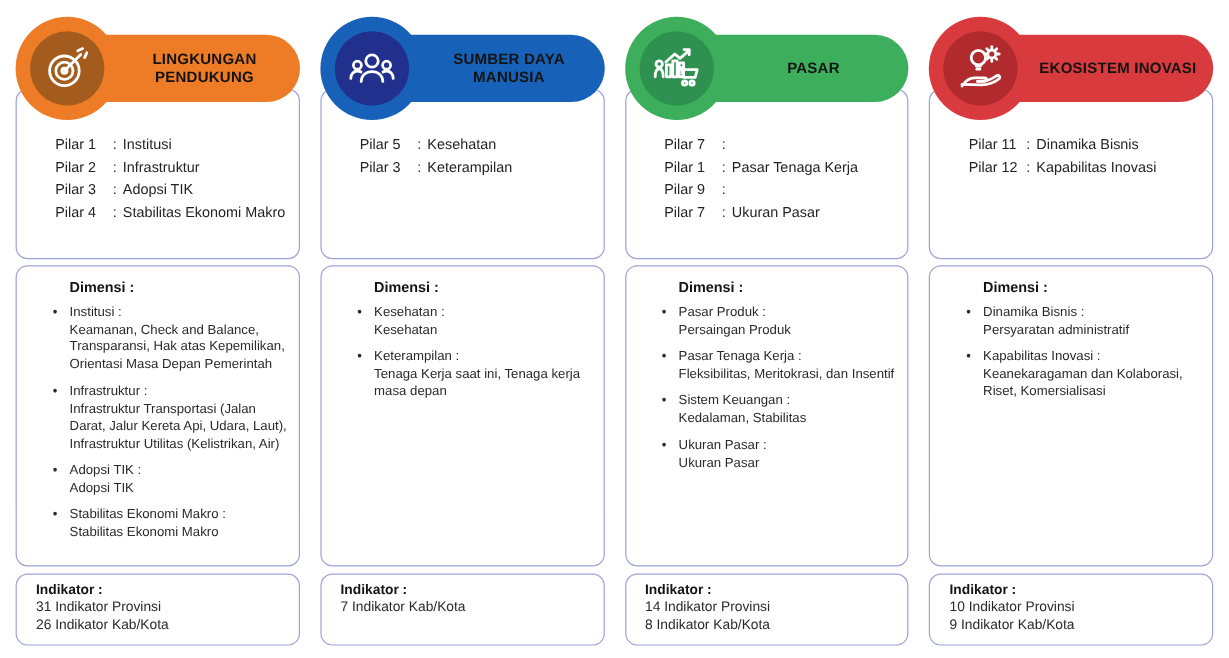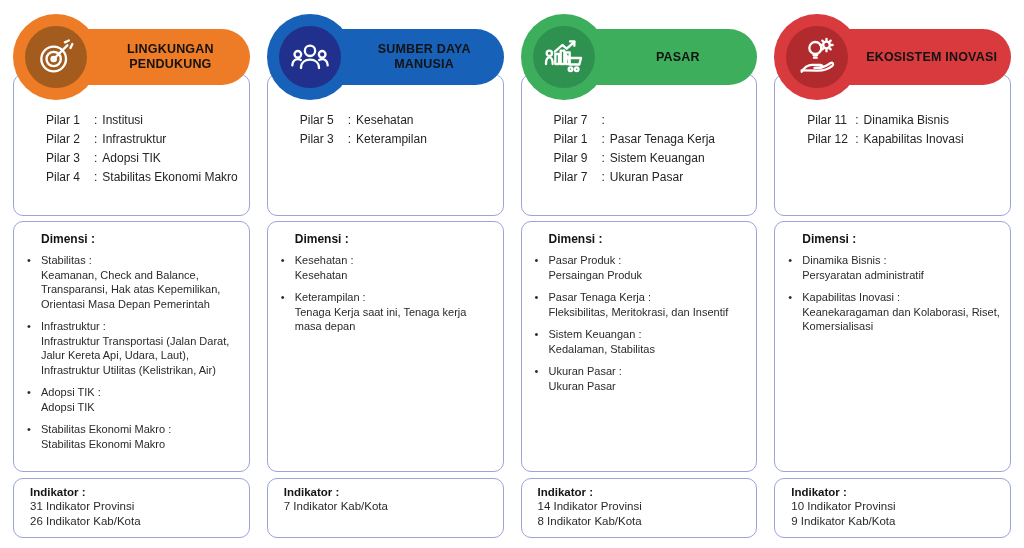--- a/index.html
+++ b/index.html
@@ -46,21 +46,21 @@
     background:#ffffff;box-sizing:border-box;
   }
   .box-pillars{
     flex:none;height:142px;margin-top:-26px;position:relative;z-index:1;
     padding:36px 8px 8px 32px;
   }
   .p-row{display:flex;font-size:12px;line-height:19px;color:#242424;}
   .p-label{flex:none;width:48px;}
   .p-colon{flex:none;margin-right:5px;}
   .p-value{flex:1;}
-  .box-dimensi{flex:1;margin-top:5px;padding:10px 8px 6px 13px;overflow:hidden;}
+  .box-dimensi{flex:1;margin-top:5px;padding:10px 8px 6px 30px;overflow:hidden;}
   .dim-heading{font-weight:700;font-size:12px;color:#141414;margin:0 0 7px 14px;}
   .dim-item{display:flex;margin-bottom:8px;font-size:11px;line-height:1.32;color:#2a2a2a;}
   .bullet{flex:none;width:14px;}
   .dim-text{flex:1;min-width:0;}
   .box-indikator{flex:none;height:60px;margin-top:6px;padding:7px 8px 6px 16px;}
   .ind-heading{font-weight:700;font-size:11.5px;color:#141414;margin-bottom:1px;}
   .ind-line{font-size:11.5px;line-height:1.32;color:#2a2a2a;}
 </style>
 </head>
 <body>
@@ -104,21 +104,21 @@
         <span class="p-label">Pilar 4</span>
         <span class="p-colon">:</span>
         <span class="p-value">Stabilitas Ekonomi Makro</span>
       </div>
     </div>
     <div class="box box-dimensi">
       <div class="dim-heading">Dimensi :</div>
       <div class="dim-item">
         <span class="bullet">•</span>
         <div class="dim-text">
-          <div class="dim-name">Stabilitas :</div>
+          <div class="dim-name">Institusi :</div>
           <div class="dim-desc">Keamanan, Check and Balance, Transparansi, Hak atas Kepemilikan, Orientasi Masa Depan Pemerintah</div>
         </div>
       </div>
       <div class="dim-item">
         <span class="bullet">•</span>
         <div class="dim-text">
           <div class="dim-name">Infrastruktur :</div>
           <div class="dim-desc">Infrastruktur Transportasi (Jalan Darat, Jalur Kereta Api, Udara, Laut), Infrastruktur Utilitas (Kelistrikan, Air)</div>
         </div>
       </div>
@@ -225,21 +225,20 @@
         <span class="p-colon">:</span>
       </div>
       <div class="p-row">
         <span class="p-label">Pilar 1</span>
         <span class="p-colon">:</span>
         <span class="p-value">Pasar Tenaga Kerja</span>
       </div>
       <div class="p-row">
         <span class="p-label">Pilar 9</span>
         <span class="p-colon">:</span>
-        <span class="p-value">Sistem Keuangan</span>
       </div>
       <div class="p-row">
         <span class="p-label">Pilar 7</span>
         <span class="p-colon">:</span>
         <span class="p-value">Ukuran Pasar</span>
       </div>
     </div>
     <div class="box box-dimensi">
       <div class="dim-heading">Dimensi :</div>
       <div class="dim-item">

